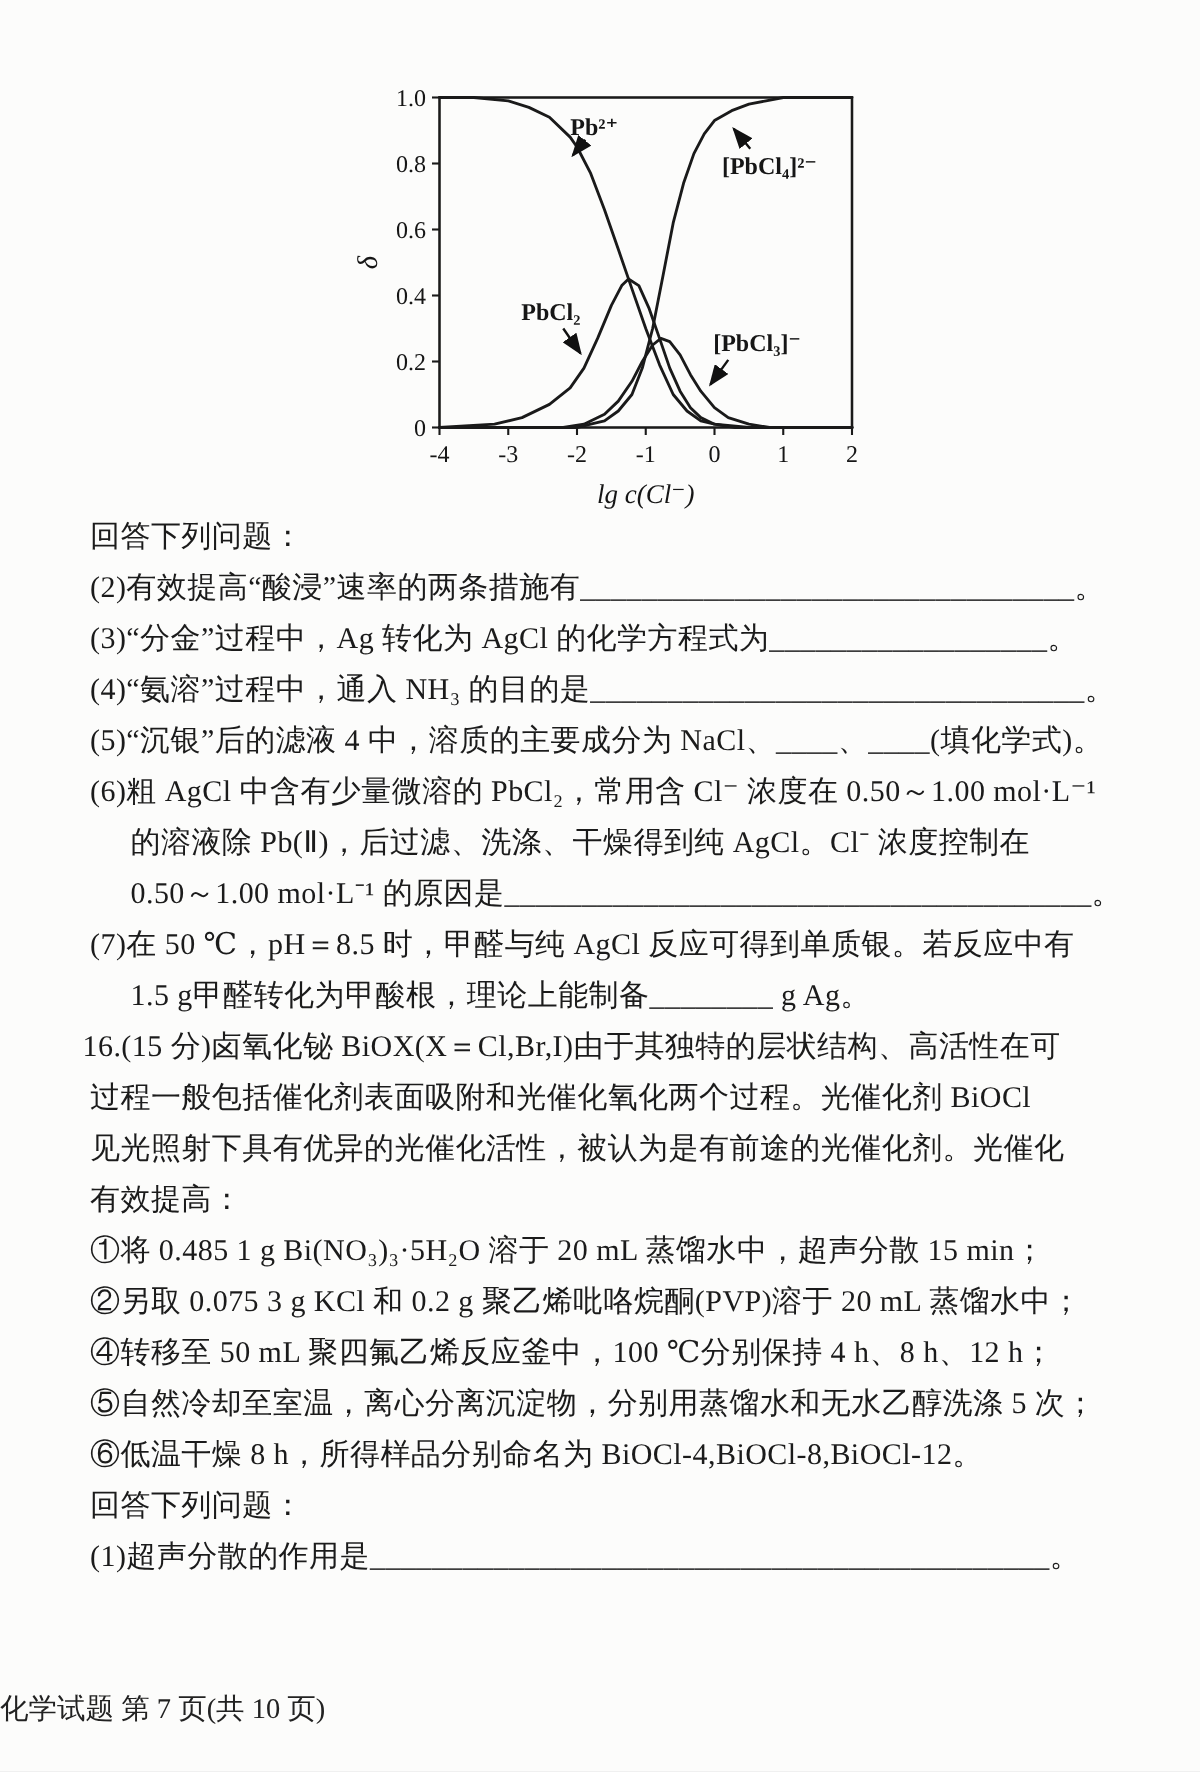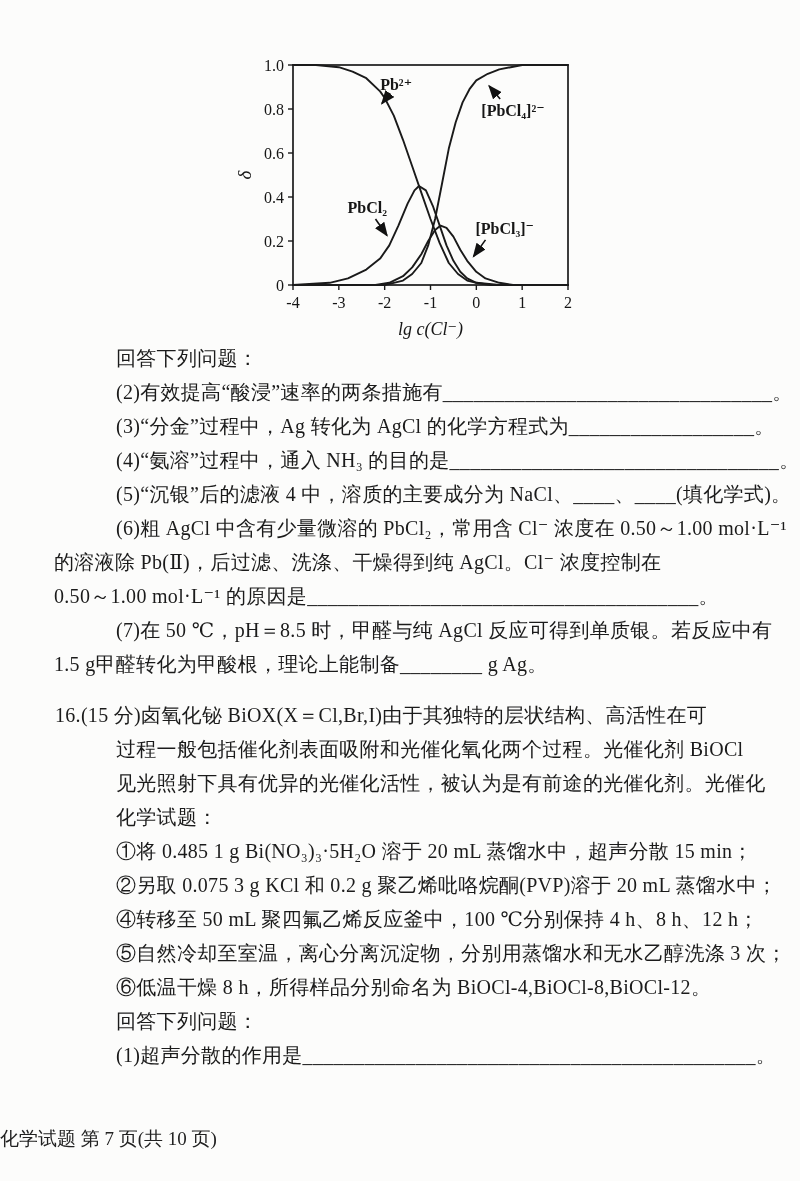--- a/index.html
+++ b/index.html
@@ -8,28 +8,28 @@
     width:800px;height:1181px;
     margin:0 auto;
     background:#fcfcfb;
     color:#1b1b1b;
     font-family:"Liberation Serif","DejaVu Serif",serif;
     overflow:hidden;
   }
   .chart-wrap{position:absolute;top:50px;left:236px;width:356px;height:296px;}
   .content{position:absolute;top:341px;left:0;width:770px;}
   .ln{
-    padding-left:116px;
+    padding-left:60px;
     font-size:20px;
     line-height:34px;
     white-space:nowrap;
     letter-spacing:0.3px;
   }
-  .ln.cont{padding-left:54px;}
-  .ln.q16first{padding-left:55px;margin-top:17px;}
+  .ln.cont{padding-left:87px;font-family:Liberation Serif, serif;}
+  .ln.q16first{padding-left:55px;}
   .footer{
     position:absolute;
     top:1126px;left:0;width:800px;
     text-align:left;
     font-size:19px;
     color:#222;
   }
   svg text{fill:#161616;}
   svg .curve{fill:none;stroke:#1a1a1a;stroke-width:1.9;stroke-linejoin:round;stroke-linecap:round;}
 </style>
@@ -97,25 +97,25 @@
     <div class="ln">(5)“沉银”后的滤液 4 中，溶质的主要成分为 NaCl、____、____(填化学式)。</div>
     <div class="ln">(6)粗 AgCl 中含有少量微溶的 PbCl₂，常用含 Cl⁻ 浓度在 0.50～1.00 mol·L⁻¹</div>
     <div class="ln cont">的溶液除 Pb(Ⅱ)，后过滤、洗涤、干燥得到纯 AgCl。Cl⁻ 浓度控制在</div>
     <div class="ln cont">0.50～1.00 mol·L⁻¹ 的原因是______________________________________。</div>
     <div class="ln">(7)在 50 ℃，pH＝8.5 时，甲醛与纯 AgCl 反应可得到单质银。若反应中有</div>
     <div class="ln cont">1.5 g甲醛转化为甲酸根，理论上能制备________ g Ag。</div>
 
     <div class="ln q16first">16.(15 分)卤氧化铋 BiOX(X＝Cl,Br,I)由于其独特的层状结构、高活性在可</div>
     <div class="ln">过程一般包括催化剂表面吸附和光催化氧化两个过程。光催化剂 BiOCl</div>
     <div class="ln">见光照射下具有优异的光催化活性，被认为是有前途的光催化剂。光催化</div>
-    <div class="ln">化学试题：</div>
+    <div class="ln">有效提高：</div>
     <div class="ln">①将 0.485 1 g Bi(NO₃)₃·5H₂O 溶于 20 mL 蒸馏水中，超声分散 15 min；</div>
     <div class="ln">②另取 0.075 3 g KCl 和 0.2 g 聚乙烯吡咯烷酮(PVP)溶于 20 mL 蒸馏水中；</div>
     <div class="ln">④转移至 50 mL 聚四氟乙烯反应釜中，100 ℃分别保持 4 h、8 h、12 h；</div>
-    <div class="ln">⑤自然冷却至室温，离心分离沉淀物，分别用蒸馏水和无水乙醇洗涤 3 次；</div>
+    <div class="ln">⑤自然冷却至室温，离心分离沉淀物，分别用蒸馏水和无水乙醇洗涤 5 次；</div>
     <div class="ln">⑥低温干燥 8 h，所得样品分别命名为 BiOCl-4,BiOCl-8,BiOCl-12。</div>
     <div class="ln">回答下列问题：</div>
     <div class="ln">(1)超声分散的作用是____________________________________________。</div>
   </div>
 
   <div class="footer">化学试题 第 7 页(共 10 页)</div>
 
 </div>
 
 </body></html>

